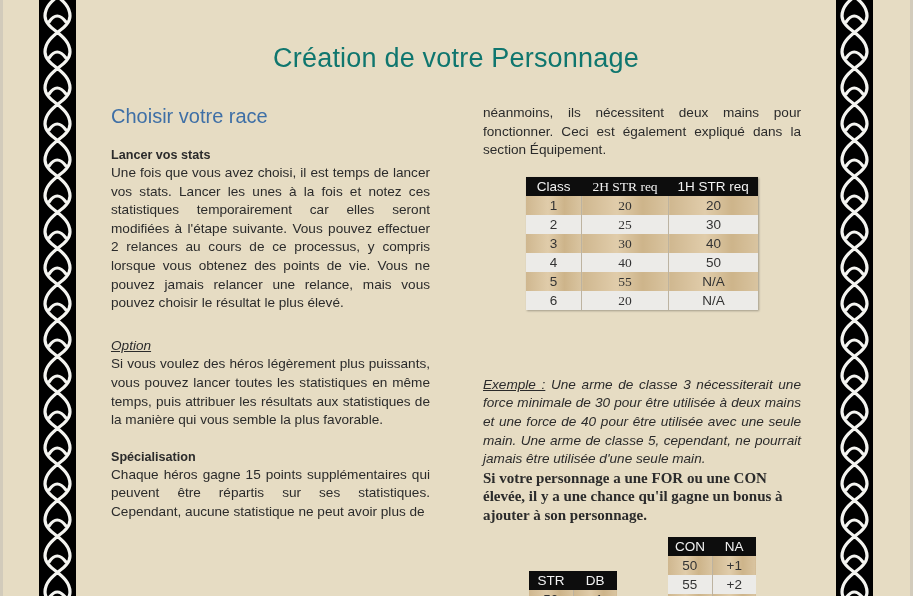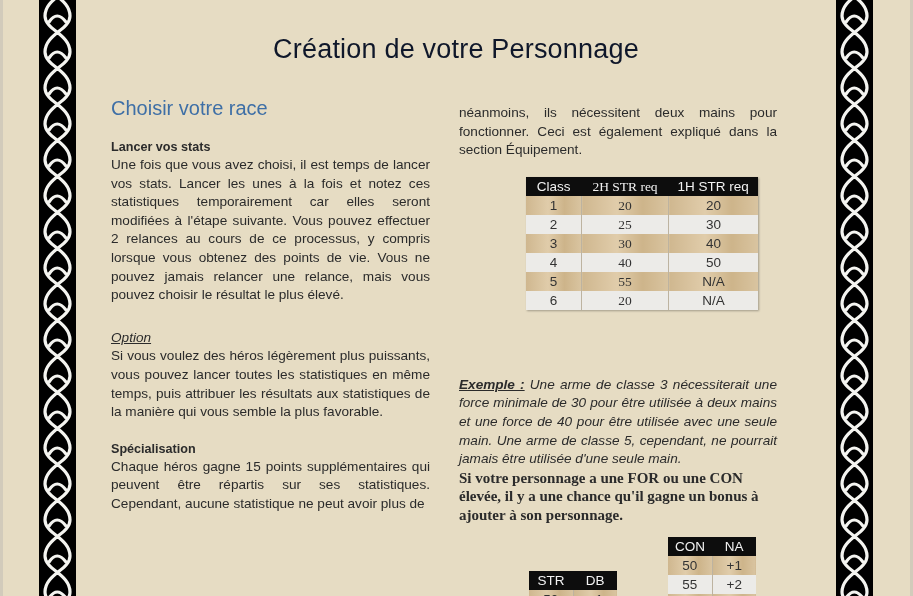--- a/index.html
+++ b/index.html
@@ -13,33 +13,33 @@
   .edge-right { position:absolute; right:0; top:0; width:3px; height:596px; background:#d2cbbb; }
   .border-strip {
     position:absolute; top:0; height:596px; width:37px; background:#000;
     overflow:hidden;
   }
   .border-strip svg { display:block; }
   #border-left { left:39px; }
   #border-right { left:836px; }
 
   .page-title {
-    position:absolute; left:76px; width:760px; top:34px;
-    text-align:center; font-size:27px; color:#0f172a; letter-spacing:0.2px;
+    position:absolute; left:76px; width:760px; top:43px;
+    text-align:center; font-size:27px; color:#0f766e; letter-spacing:0.2px;
   }
   .col { position:absolute; font-size:13.6px; line-height:18.6px; }
-  #col-left { left:111px; top:96px; width:319px; }
-  #col-right { left:459px; top:104px; width:318px; }
+  #col-left { left:111px; top:104px; width:319px; }
+  #col-right { left:483px; top:104px; width:318px; }
   .section-heading { font-size:20px; color:#3e6fa6; line-height:24px; margin-bottom:2px; }
   .justify { text-align:justify; text-align-last:left; margin:0; }
   .sub-heading { font-weight:bold; font-size:12.6px; margin-top:18px; line-height:18px; }
   .option-heading { font-style:italic; text-decoration:underline; margin-top:24px; }
   .serif { font-family:"Liberation Serif", "DejaVu Serif", serif; font-size:15px; line-height:18.6px;font-weight:bold; }
   .italic { font-style:italic; }
-  .ex-label { font-weight:bold; text-decoration:underline; }
+  .ex-label { font-weight:normal; text-decoration:underline; }
 
   table.stats { border-collapse:collapse; font-size:13.5px;padding-left:40px; }
   table.stats th { background:#0d0d0d; color:#f2f2f2; font-weight:normal; padding:0; height:19px; }
   table.stats td { text-align:center; padding:0; height:19px; color:#333; border-left:1px solid #bdb3a0; }
   table.stats td:first-child { border-left:none; }
   table.stats tr.odd td { background:linear-gradient(90deg,#cfb78f,#e0ccaa 40%,#cdb48a 70%,#d9c4a0); }
   table.stats tr.even td { background:#ecebe8; }
   #class-table { position:absolute; left:526px; top:177px; width:232px; box-shadow:1px 1px 2px rgba(0,0,0,0.3); }
   #class-table th:nth-child(1), #class-table td:nth-child(1) { width:55px; }
   #class-table th:nth-child(2), #class-table td:nth-child(2) { width:86px;font-family:Liberation Serif, serif; }

